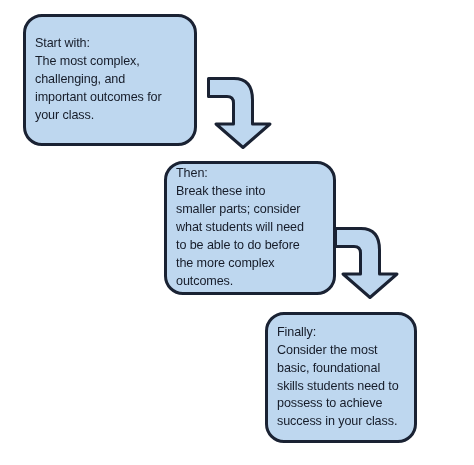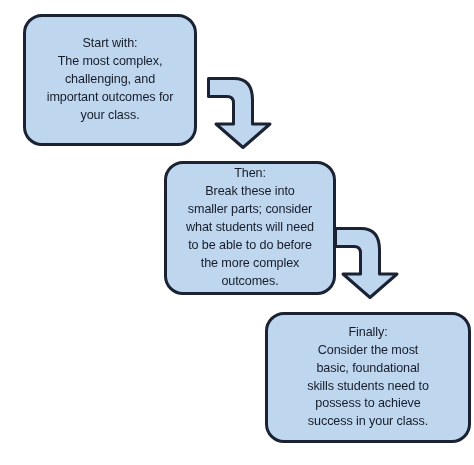--- a/index.html
+++ b/index.html
@@ -17,35 +17,35 @@
   }
   .flow-box {
     position: absolute;
     box-sizing: border-box;
     background: #bed7ef;
     border: 3px solid #1a2233;
     border-radius: 19px;
     display: flex;
     align-items: center;
     justify-content: center;
-    text-align: center;
+    text-align: left;
     color: #161c29;
     font-size: 12.6px;
     line-height: 1.42;
     letter-spacing: -0.1px;
     padding: 4px 9px;
   }
   .flow-box .box-text {
     display: block;
     width: 100%;
     white-space: pre-line;
   }
   #box-1 { left: 23px;  top: 14px;  width: 174px; height: 132px; }
   #box-2 { left: 164px; top: 161px; width: 172px; height: 134px; }
-  #box-3 { left: 265px; top: 312px; width: 206px; height: 131px; }
+  #box-3 { left: 265px; top: 312px; width: 152px; height: 131px; }
 
   .elbow-arrow {
     position: absolute;
     pointer-events: none;
   }
   #arrow-1 { left: 206px; top: 76px; width: 70px; height: 74px; }
   #arrow-2 { left: 333px; top: 226px; width: 70px; height: 74px; }
 </style>
 </head>
 <body>

